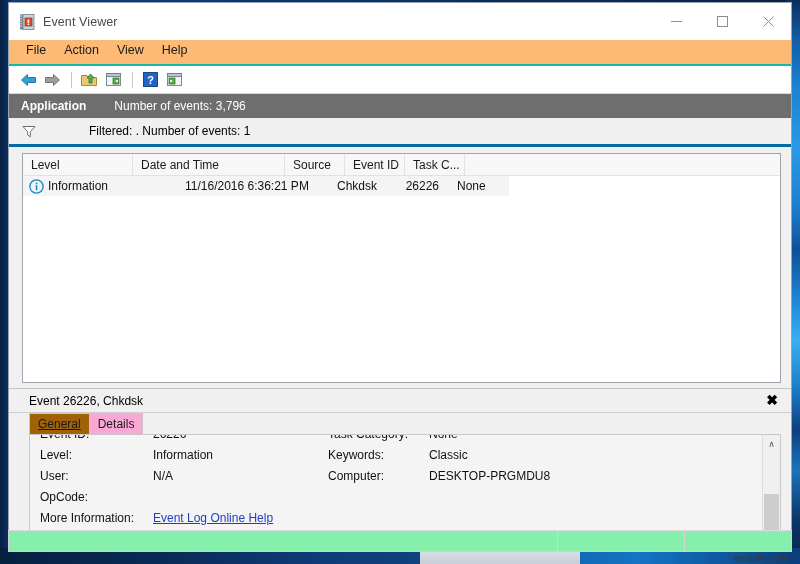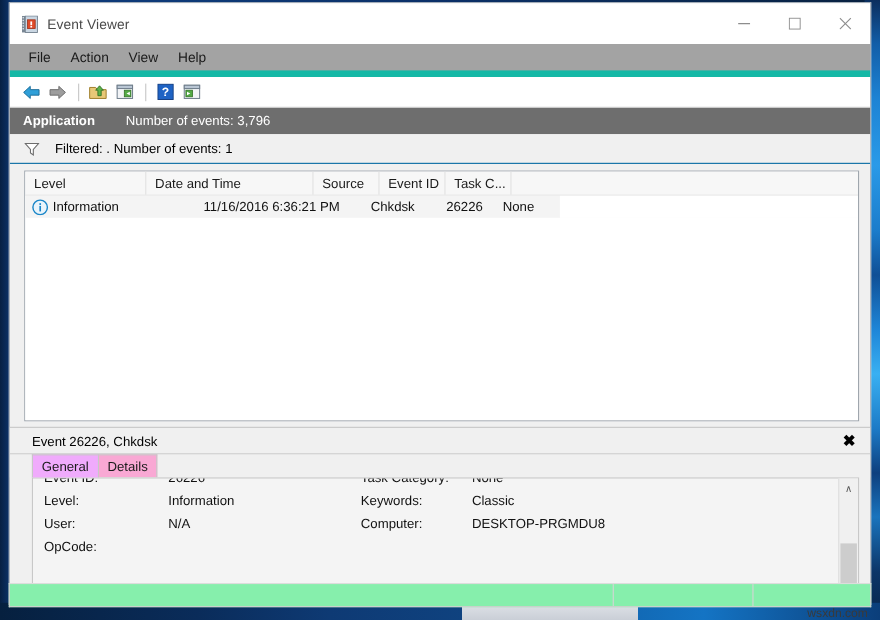--- a/index.html
+++ b/index.html
@@ -93,25 +93,25 @@
     width: 46px; height: 37px;
     display: flex; align-items: center; justify-content: center;
     cursor: default;
   }
   .wc svg { display:block; }
 
   
   #menubar {
     height: 24px;
     display: flex;
-    align-items: center;
+    align-items: flex-start;
     padding-left: 8px;
-    border-bottom: 6px solid #14b8a6;
-    flex: 0 0 auto;
-    background: #a3a3a3;
+    border-bottom: 2px solid #14b8a6;
+    flex: 0 0 auto;
+    background: #fdba74;
   }
   .menu-item {
     padding: 3px 9px;
     font-size: 12.5px;
     color: #1a1a1a;
     cursor: default;
   }
 
   
   #toolbar {
@@ -160,22 +160,23 @@
     margin-right: 28px;
   }
   #logheader-count { font-size: 12px; }
 
   
   #filterbar {
     height: 26px;
     background: #f0f0f0;
     display: flex;
     align-items: center;
-    border-bottom: 1px solid #0369a1;
-    flex: 0 0 auto;
+    border-bottom: 3px solid #0369a1;
+    flex: 0 0 auto;
+    gap: 39px;
   }
   #filter-icon { margin-left: 13px; margin-right: 14px; display:flex; }
   #filter-text { font-size: 12px; color: #000; }
 
   
   #listwrap {
     margin: 6px 10px 0 13px;
     flex: 1 1 auto;
     min-height: 0;
     border: 1px solid #9fa6ad;
@@ -270,22 +271,23 @@
     padding: 3px 8px 3px 8px;
     border: 1px solid #c8c8c8;
     border-bottom: none;
     background: #f9a8d4;
     color: #1a1a1a;
     cursor: default;
     margin-right: -1px;
     position: relative;
   }
   .tab.active {
-    background: #f0abfc;
+    background: #a16207;
     z-index: 2;
+    text-decoration: underline;
   }
   #detail-body {
     flex: 1 1 auto;
     margin: 0 10px 6px 20px;
     border: 1px solid #c8c8c8;
     background: #f4f4f4;
     display: flex;
     min-height: 0;
     position: relative;
   }
@@ -543,20 +545,24 @@
               <div class="fv">N/A</div>
               <div class="fl2">Computer:</div>
               <div class="fv2">DESKTOP-PRGMDU8</div>
             </div>
             <div class="frow">
               <div class="fl">OpCode:</div>
               <div class="fv"></div>
               <div class="fl2"></div>
               <div class="fv2"></div>
             </div>
+            <div class="frow">
+              <div class="fl">More Information:</div>
+              <div class="fv-wide link">Event Log Online Help</div>
+            </div>
           </div>
         </div>
         <div id="detail-scroll">
           <div class="sb-arrow">∧</div>
           <div id="sb-track">
             <div id="sb-thumb"></div>
           </div>
           <div class="sb-arrow">∨</div>
         </div>
       </div>

